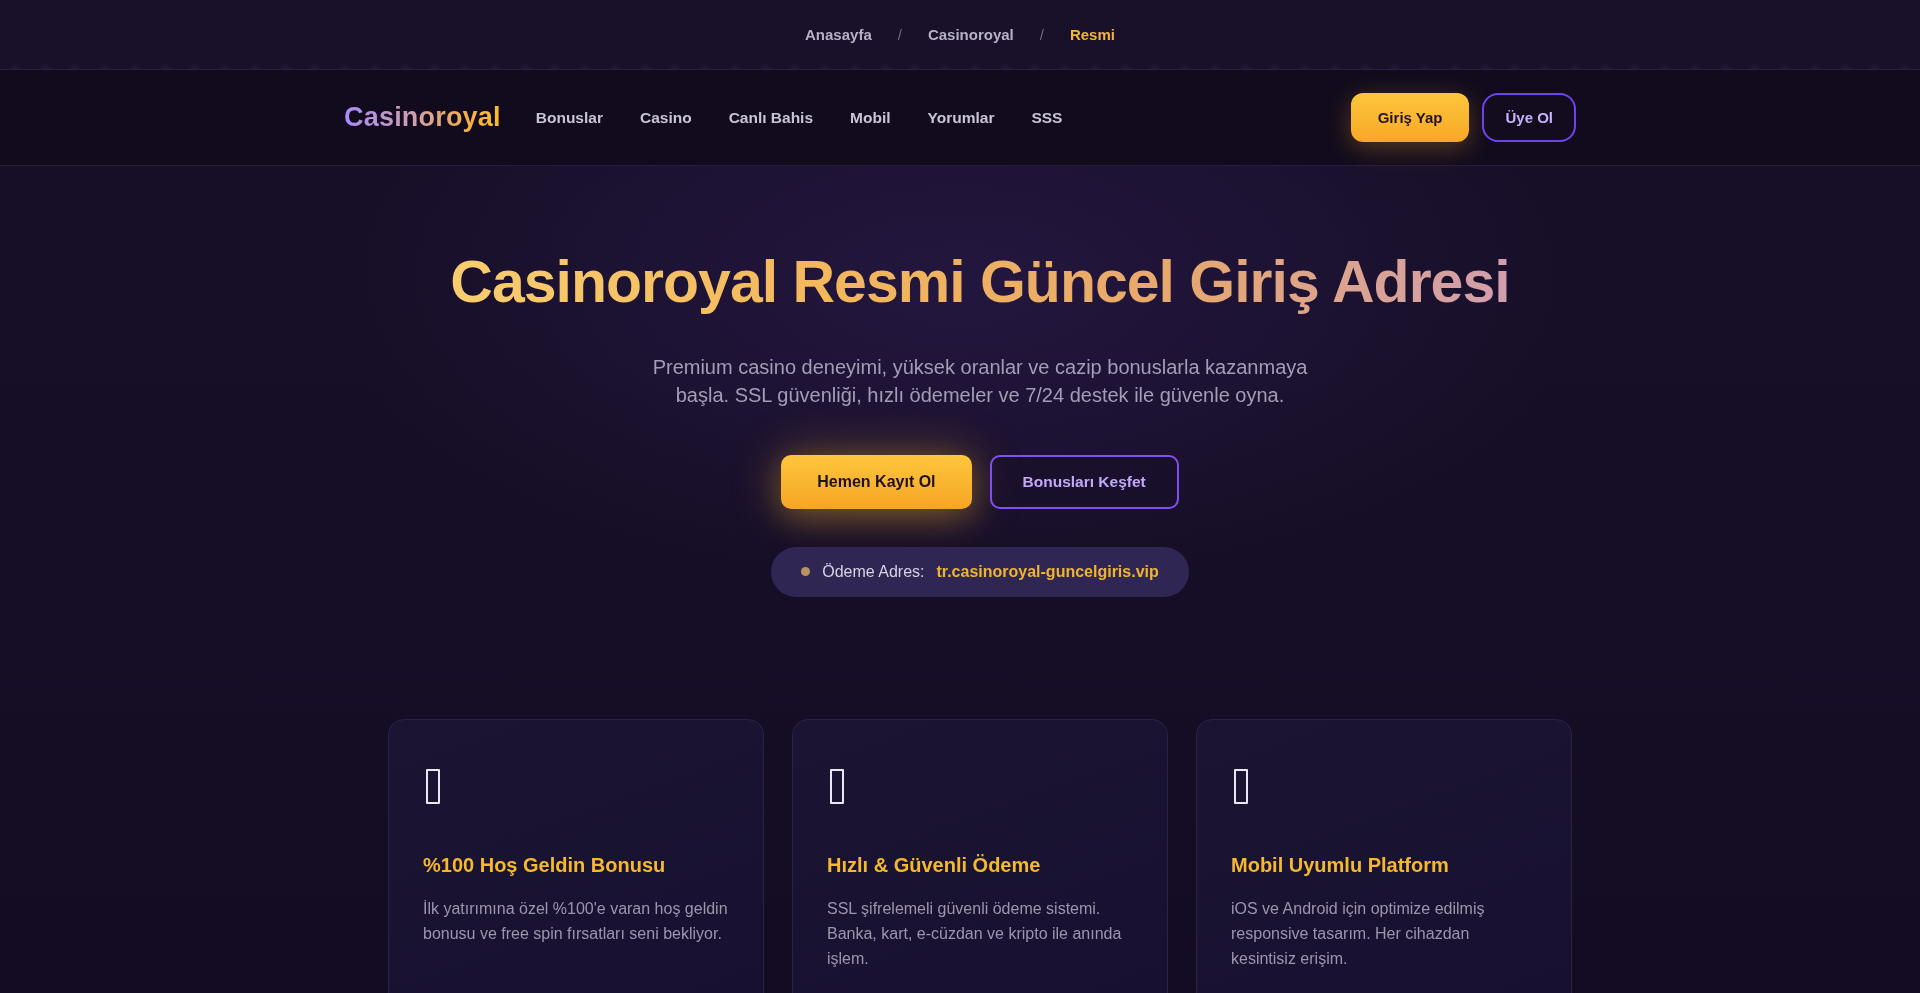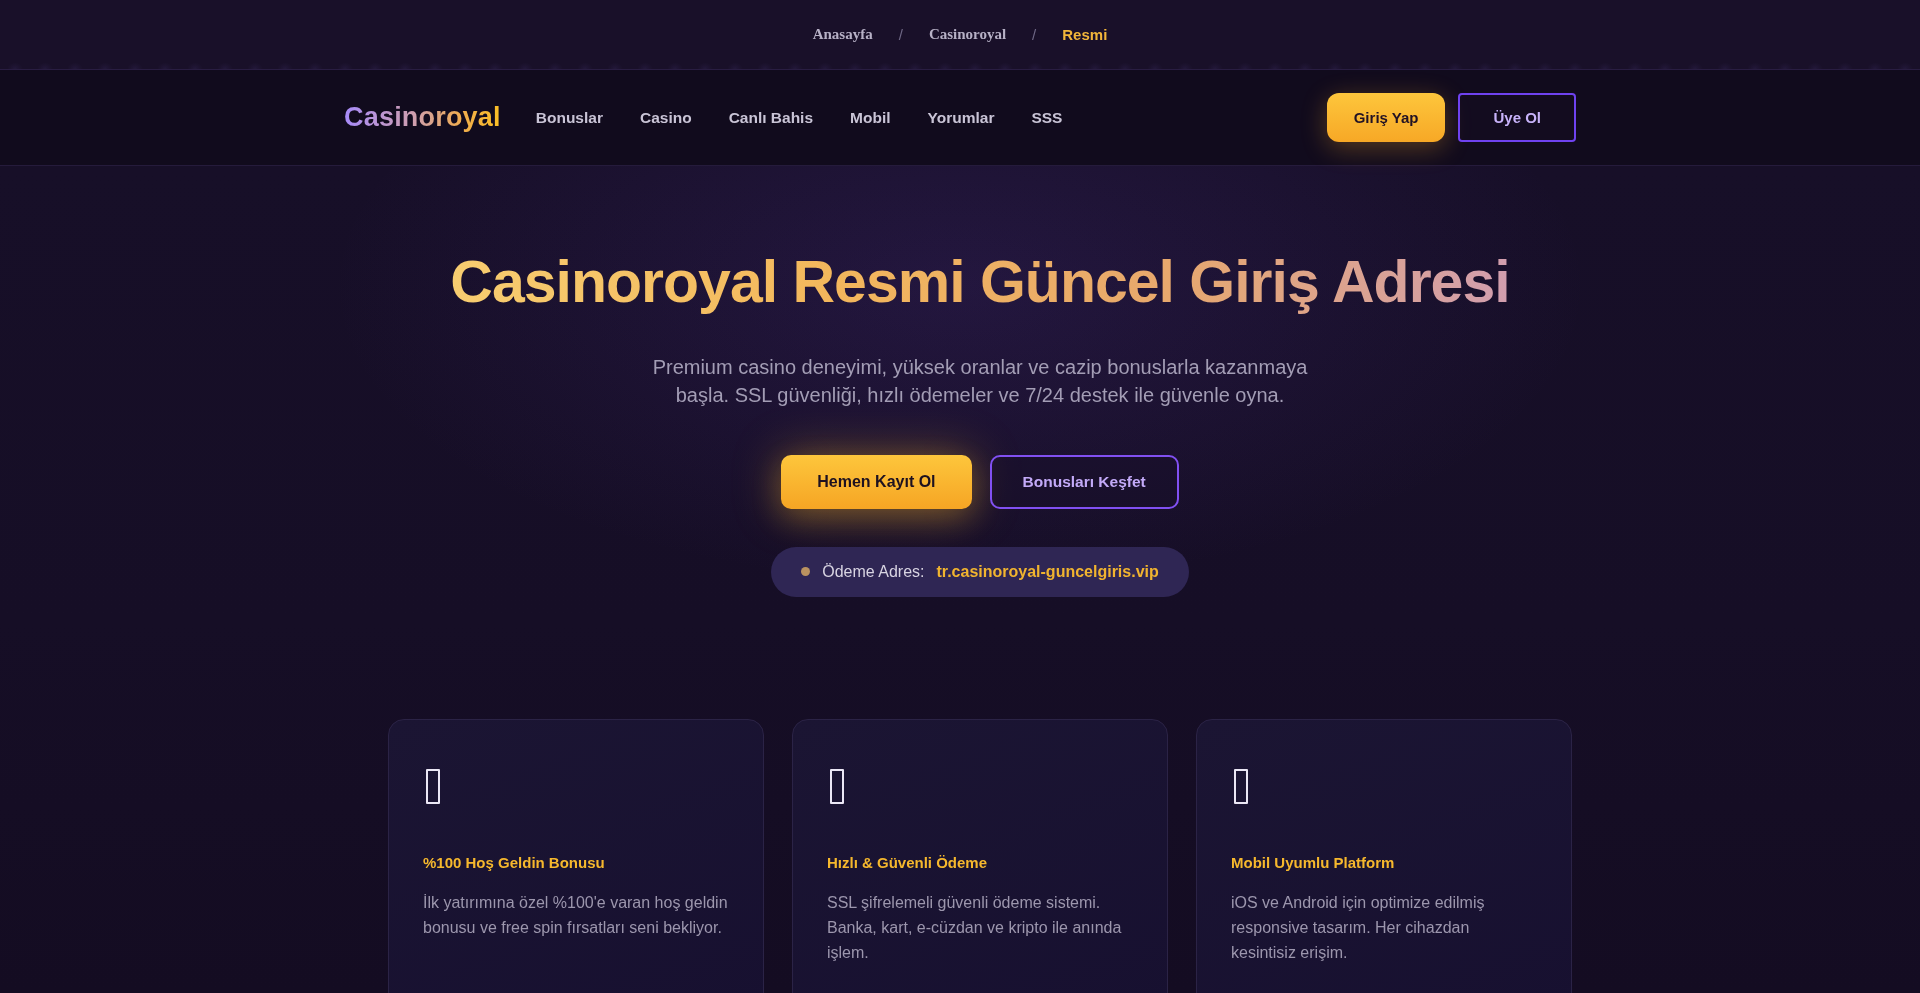--- a/index.html
+++ b/index.html
@@ -18,21 +18,21 @@
     display:flex; align-items:center; justify-content:center;
     position:relative;
   }
   .topbar::after {
     content:""; position:absolute; left:0; right:0; bottom:0; height:18px;
     background-image:radial-gradient(ellipse 11px 9px at 50% 100%, rgba(126,96,210,0.10), transparent 70%);
     background-size:30px 18px; background-repeat:repeat-x; background-position:bottom left;
     pointer-events:none;
   }
   .breadcrumb { display:flex; align-items:center; gap:26px; font-size:15px; font-weight:600; }
-  .breadcrumb a { color:#b7b1c6; text-decoration:none; cursor:pointer;font-family:Liberation Serif, serif; }
+  .breadcrumb a { color:#b7b1c6; text-decoration:none; cursor:pointer; }
   .breadcrumb .sep { color:#6f6886; font-weight:400; }
   .breadcrumb .current { color:#f2b63a; }
 
   
   .navbar {
     height:96px;
     background:#110b1d;
     border-bottom:1px solid #251b3b;
     display:flex; align-items:center;
   }
@@ -57,21 +57,21 @@
     border:none; cursor:pointer;
     background:linear-gradient(180deg,#fdc63c 0%,#f7a826 100%);
     color:#221224; font-weight:700; font-size:15px;
     padding:16px 27px; border-radius:12px;
     font-family:"Liberation Sans", sans-serif;
     box-shadow:0 6px 26px rgba(248,170,40,0.30);
   }
   .btn-outline {
     cursor:pointer; background:rgba(22,14,38,0.35);
     border:2px solid #6f42f0; color:#c8b3fa;
-    font-weight:700; font-size:15px; padding:14px 33px; border-radius:4px;
+    font-weight:700; font-size:15px; padding:14px 21px; border-radius:16px;
     font-family:"Liberation Sans", sans-serif;
   }
 
   
   .hero {
     height:827px;
     background:
       radial-gradient(900px 430px at 50% 120px, rgba(113,70,205,0.14), rgba(113,70,205,0) 70%),
       linear-gradient(180deg,#170f28 0%,#160e26 55%,#140c22 100%);
     text-align:center;
@@ -124,21 +124,21 @@
     border:1px solid #2b2346;
     border-radius:16px;
     padding:34px;
     min-height:300px;
   }
   .tofu {
     display:block; width:14px; height:35px;
     border:2px solid #ebe7f5; border-radius:1px;
     margin:15px 0 50px 3px;
   }
-  .card h3 { font-size:15px; font-weight:700; color:#f6b82d; margin:0 0 19px; }
+  .card h3 { font-size:20px; font-weight:700; color:#f6b82d; margin:0 0 19px; }
   .card p  { font-size:16px; line-height:25px; color:#9c96ad; margin:0; }
 </style>
 </head>
 <body>
 
 <header class="topbar">
   <nav class="breadcrumb">
     <a>Anasayfa</a>
     <span class="sep">/</span>
     <a>Casinoroyal</a>

